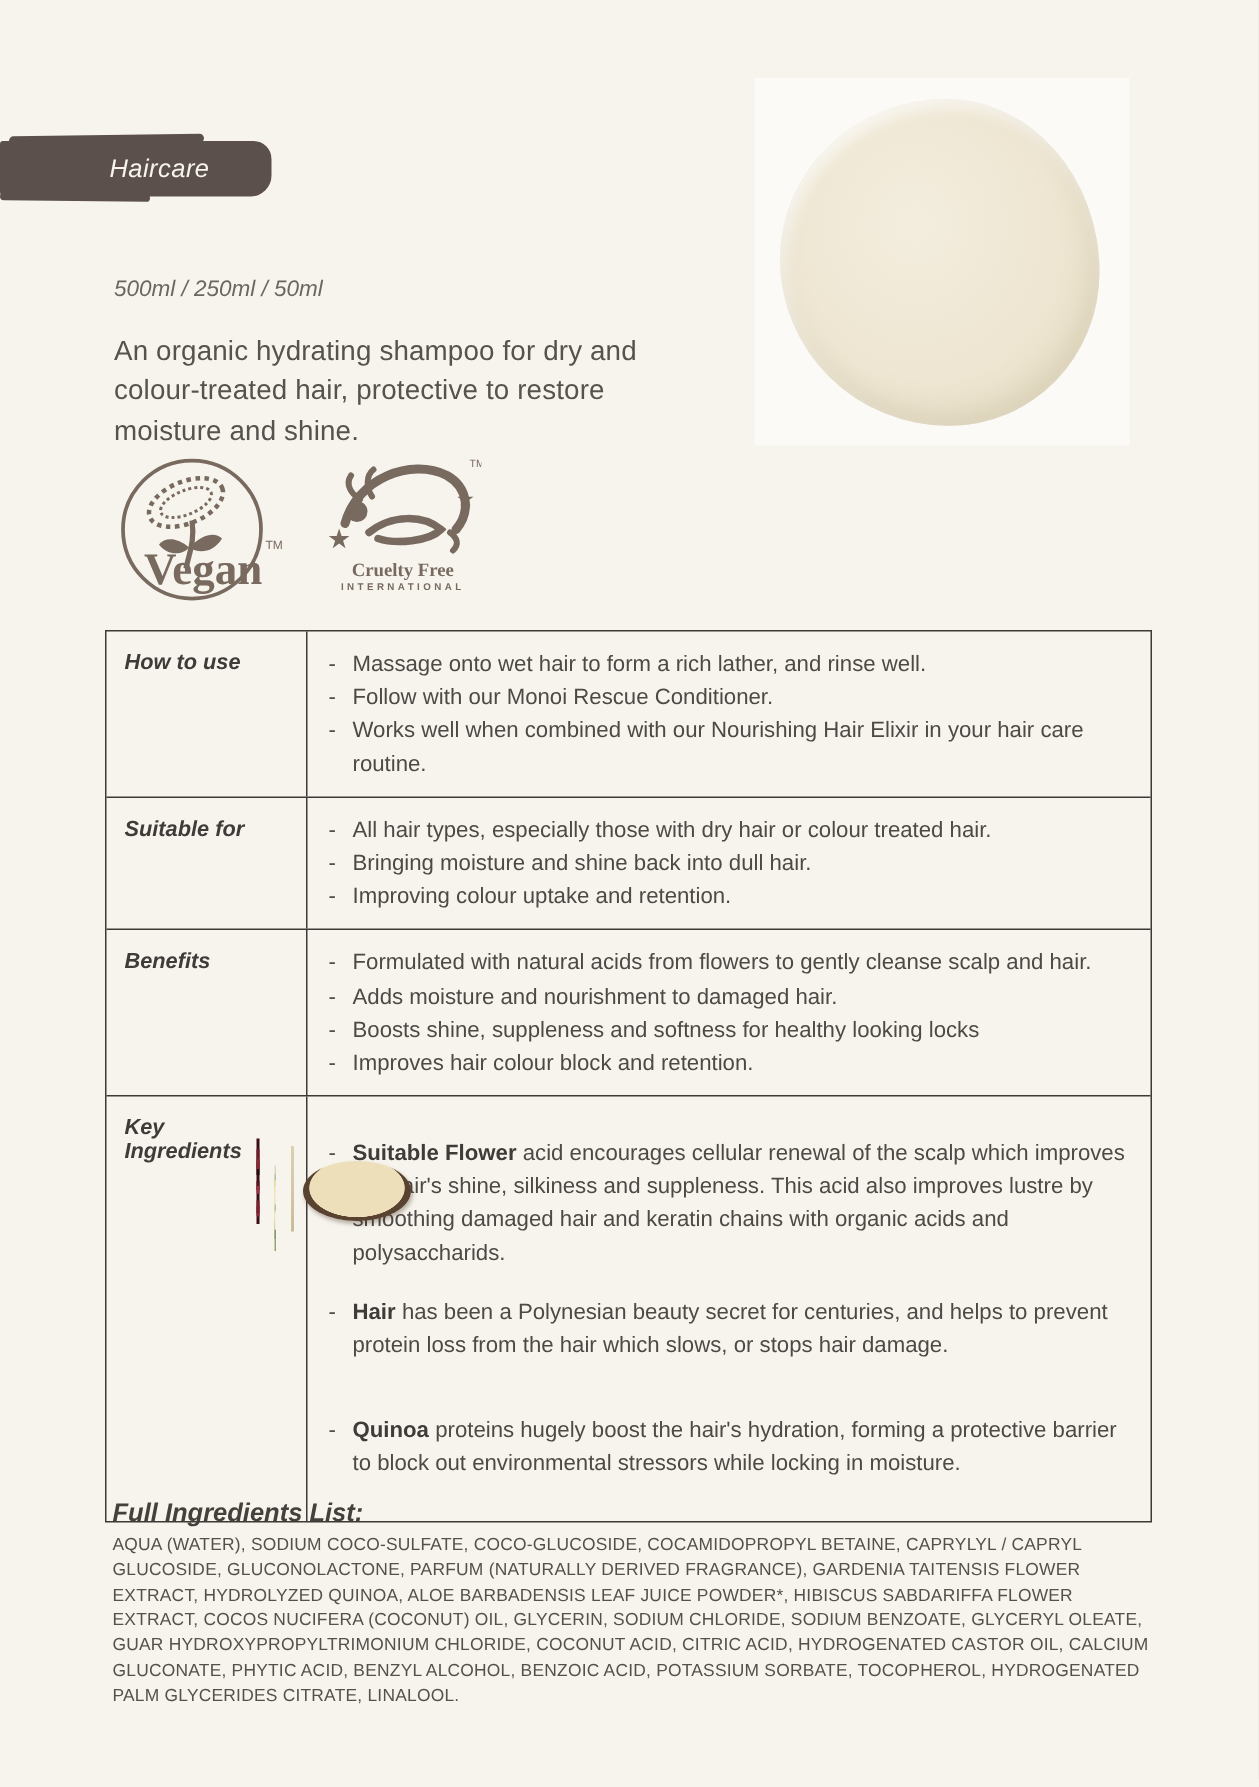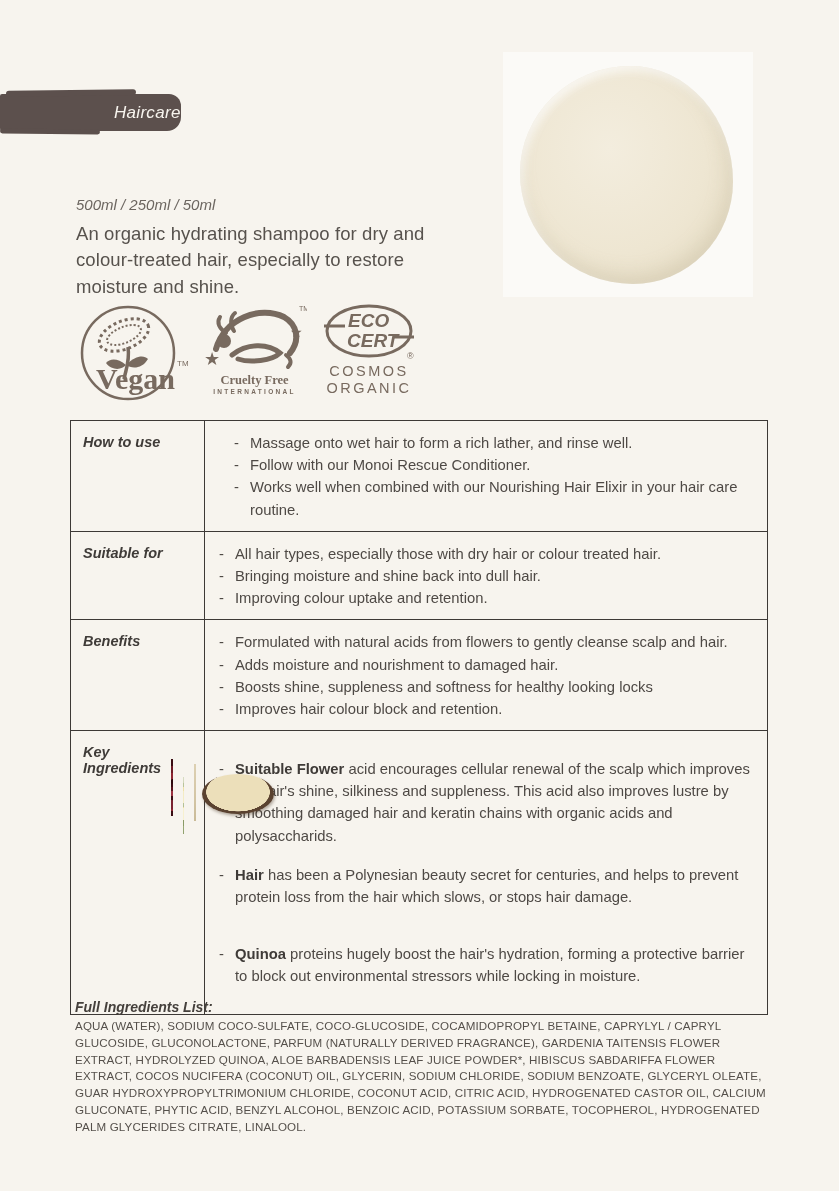--- a/index.html
+++ b/index.html
@@ -15,21 +15,21 @@
     color:#514c48;
   }
 
   
   .badge {
     position:absolute; left:0; top:94px;
     width:181px; height:37px;
     background:#5c504d;
     border-radius:2px 12px 14px 3px;
     display:flex; align-items:center;
-    padding-left:114px;
+    padding-left:73px;
   }
   .badge::before {
     content:""; position:absolute; left:6px; top:-4px;
     width:130px; height:6px; background:#5c504d;
     border-radius:3px; transform:rotate(-0.8deg);
   }
   .badge::after {
     content:""; position:absolute; left:0; bottom:-3px;
     width:100px; height:5px; background:#5c504d;
     border-radius:3px; transform:rotate(0.7deg);
@@ -49,32 +49,32 @@
     border-radius:52% 48% 47% 53% / 49% 53% 47% 51%;
     box-shadow:inset -4px -8px 18px rgba(190,178,150,.35), inset 3px 5px 10px rgba(255,255,255,.8);
   }
 
   
   .title {
     position:absolute; left:75px; top:150px;
     font-size:26px; font-weight:bold; color:#474340; letter-spacing:.6px;
   }
   .sizes {
-    position:absolute; left:76px; top:196px;
+    position:absolute; left:76px; top:184px;
     font-size:15px; font-style:italic; color:#6c6660;
   }
   .description {
     position:absolute; left:76px; top:221px; width:380px;
     font-size:18.5px; line-height:1.42; color:#57524d; letter-spacing:.1px;
   }
 
   
   .logos { position:absolute; left:76px; top:303px; display:flex; align-items:flex-start; }
   .logo { color:#786a5f; }
-  .logo-vegan { width:112px; height:100px; position:relative; margin-right:14px; }
+  .logo-vegan { width:112px; height:100px; position:relative; margin-right:28px; }
   .logo-bunny { width:105px; height:100px; position:relative; margin-right:16px; text-align:center; }
   .logo-eco   { width:92px;  height:100px; position:relative; text-align:center; }
   .bunny-caption { font-size:12.5px; font-weight:bold; color:#786a5f; margin-top:-2px;font-family:Liberation Serif, serif; }
   .bunny-sub { font-size:6.5px; letter-spacing:2.3px; color:#786a5f; font-weight:bold; }
   .eco-sub { font-size:14.5px; letter-spacing:2.5px; color:#786a5f; line-height:1.2; margin-top:2px; }
 
   
   .info-table {
     position:absolute; left:70px; top:420px; width:698px;
     border:1.6px solid #3d3936; background:transparent;
@@ -83,21 +83,21 @@
   .trow:last-child { border-bottom:none; }
   .tlabel {
     border-right:1.6px solid #3d3936;
     padding:13px 8px 10px 12px;
     font-size:14.5px; font-weight:bold; font-style:italic; color:#3f3b38;
   }
   .tcell { padding:11px 14px 10px 10px; font-size:14.8px; color:#4e4945; line-height:1.5; }
   .bullet { display:grid; grid-template-columns:20px 1fr; }
   .bullet .dash { text-align:left; padding-left:4px; }
 
-  .row-howto   { min-height:90px;gap:15px; }
+  .row-howto   { min-height:90px; }
   .row-suit    { min-height:75px; }
   .row-benefit { min-height:107px; }
   .row-ki      { min-height:283px; }
 
   .ki-label { display:flex; flex-direction:row; }
   .ki-img { width:90px; height:57px; margin-left:10px; }
   .img-karkade {
     margin-top:15px;
     background:
       radial-gradient(circle at 20% 30%, #8e2633 0 8%, transparent 9%),
@@ -132,42 +132,42 @@
     box-shadow:1px 2px 3px rgba(60,40,20,.35);
   }
   .ki-para { margin-bottom:17px; }
   .ki-para.last { margin-bottom:0; }
   .ki-cell { padding-top:27px; }
   .ki-para.p2 { margin-bottom:35px; }
   .ki-para strong { color:#3f3b38; }
 
   
   .full-ing { position:absolute; left:75px; top:999px; width:700px; }
-  .full-ing .heading { font-size:14px; font-weight:bold; font-style:italic; color:#45403c; margin-bottom:3px; }
+  .full-ing .heading { font-size:17px; font-weight:bold; font-style:italic; color:#45403c; margin-bottom:3px; }
   .full-ing .text { font-size:11.6px; line-height:1.45; color:#55504b; letter-spacing:.15px; }
 
   .page-number { position:absolute; right:35px; top:1212px; font-size:12px; color:#57524d; letter-spacing:.5px; }
 
   svg { display:block; }
 </style>
 </head>
 <body>
 
 <div class="page">
 
   <div class="badge">
     <span class="label">Haircare</span>
   </div>
 
   <div class="photo-area">
     <div class="blob"></div>
   </div>
 
   <div class="sizes">500ml / 250ml / 50ml</div>
-  <p class="description">An organic hydrating shampoo for dry and colour-treated hair, especially to restore moisture and shine.</p>
+  <p class="description">An organic hydrating shampoo for dry and colour-treated hair, protective to restore moisture and shine.</p>
 
   <div class="logos">
 
     <div class="logo logo-vegan">
       <svg width="112" height="100" viewBox="0 0 112 100">
         <circle cx="52" cy="50" r="46" fill="none" stroke="#786a5f" stroke-width="2.5"></circle>
         <g transform="rotate(-22 48 32)">
           <ellipse cx="48" cy="32" rx="26" ry="14" fill="none" stroke="#786a5f" stroke-width="3" stroke-dasharray="3 3"></ellipse>
           <ellipse cx="48" cy="32" rx="18" ry="8" fill="none" stroke="#786a5f" stroke-width="2" stroke-dasharray="2 2"></ellipse>
         </g>
@@ -188,34 +188,20 @@
         <circle cx="22" cy="38" r="7" fill="#786a5f"></circle>
         <path d="M84 52 q 8 6 2 12" fill="none" stroke="#786a5f" stroke-width="4" stroke-linecap="round"></path>
         <text x="2" y="62" font-size="18" fill="#786a5f">★</text>
         <text x="88" y="34" font-size="14" fill="#786a5f">★</text>
         <text x="97" y="8" font-size="7" fill="#786a5f">TM</text>
       </svg>
       <div class="bunny-caption">Cruelty Free</div>
       <div class="bunny-sub">INTERNATIONAL</div>
     </div>
 
-    <div class="logo logo-eco">
-      <svg width="92" height="58" viewBox="0 0 92 58">
-        <ellipse cx="46" cy="28" rx="42" ry="25" fill="none" stroke="#786a5f" stroke-width="3"></ellipse>
-        <line x1="1" y1="23" x2="22" y2="23" stroke="#786a5f" stroke-width="3"></line>
-        <line x1="70" y1="34" x2="91" y2="34" stroke="#786a5f" stroke-width="3"></line>
-        <text x="25" y="24" font-size="19" font-weight="bold" font-style="italic" fill="#786a5f">ECO</text>
-        <text x="24" y="44" font-size="19" font-weight="bold" font-style="italic" fill="#786a5f">CERT</text>
-        <text x="84" y="56" font-size="9" fill="#786a5f">®</text>
-      </svg>
-      <div class="eco-sub">
-        <div>COSMOS</div>
-        <div>ORGANIC</div>
-      </div>
-    </div>
   </div>
 
   <div class="info-table">
 
     <div class="trow row-howto">
       <div class="tlabel">How to use</div>
       <div class="tcell">
         <div class="bullet">
             <span class="dash">-</span>
             <span>Massage onto wet hair to form a rich lather, and rinse well.</span>

